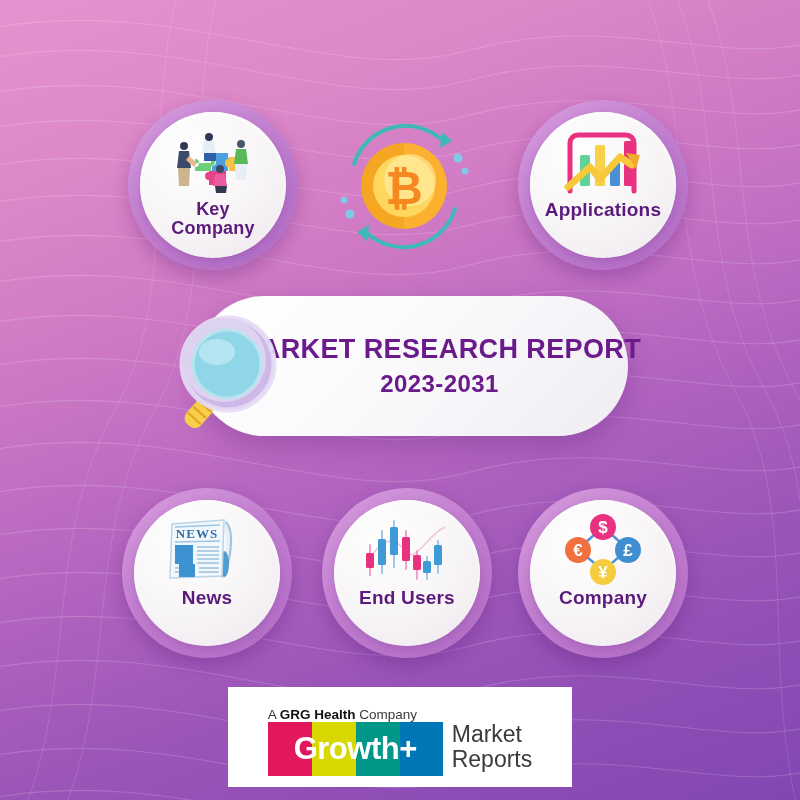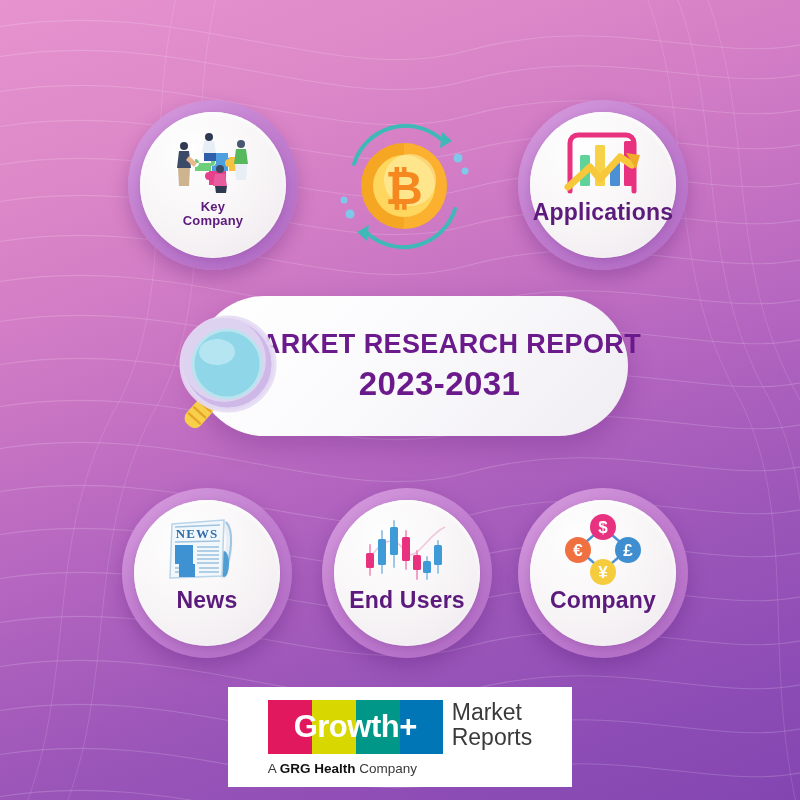--- a/index.html
+++ b/index.html
@@ -27,23 +27,23 @@
   .badge-inner{
     width:146px;height:146px;border-radius:50%;
     background:radial-gradient(circle at 35% 28%,#ffffff 0%,#f7f4f6 55%,#ece6ec 100%);
     box-shadow:inset 0 2px 5px rgba(255,255,255,.9),0 3px 8px rgba(90,30,120,.22);
     display:flex;flex-direction:column;align-items:center;justify-content:flex-start;
     padding-top:16px;box-sizing:border-box;
   }
   .badge-icon{height:66px;display:flex;align-items:center;justify-content:center;}
   .badge-label{
     margin-top:6px;text-align:center;line-height:1.08;
-    font-size:23px;font-weight:bold;color:#5b1a7c;letter-spacing:.2px;
-  }
-  .badge-label.two-line{font-size:13px;}
+    font-size:19px;font-weight:bold;color:#5b1a7c;letter-spacing:.2px;
+  }
+  .badge-label.two-line{font-size:18px;}
 
   
   #badge-key-players{left:128px;top:100px;}
   #badge-applications{left:518px;top:100px;}
   #badge-news{left:122px;top:488px;}
   #badge-end-users{left:322px;top:488px;}
   #badge-region{left:518px;top:488px;}
 
   
   #bitcoin-icon{position:absolute;left:332px;top:114px;width:145px;height:145px;}
@@ -55,21 +55,21 @@
     background:linear-gradient(135deg,#ffffff 0%,#fbfbfd 40%,#f0edf2 100%);
     box-shadow:0 10px 26px rgba(80,20,110,.25);
     display:flex;flex-direction:column;align-items:center;justify-content:center;
     box-sizing:border-box;padding-left:56px;
   }
   #banner-title{
     font-size:27px;font-weight:bold;color:#6b1a8c;letter-spacing:.4px;
     white-space:nowrap;line-height:1.25;
   }
   #banner-years{
-    font-size:33px;font-weight:bold;color:#6b1a8c;letter-spacing:.4px;
+    font-size:24px;font-weight:bold;color:#6b1a8c;letter-spacing:.4px;
     line-height:1.25;margin-top:2px;
   }
   #magnifier{position:absolute;left:172px;top:310px;width:125px;height:140px;}
 
   
   #logo-card{
     position:absolute;left:228px;top:687px;width:344px;height:100px;
     background:#ffffff;display:flex;align-items:center;justify-content:center;
   }
   #logo-wrap{display:flex;flex-direction:column;padding:8px 6px 6px 6px;}
@@ -323,30 +323,30 @@
             <text x="39" y="65" font-size="17">¥</text>
           </g>
         </svg>
       </div>
       <div class="badge-label">Company</div>
     </div>
   </div>
 
   <div id="logo-card">
     <div id="logo-wrap">
+      <div id="logo-tagline"><span>A </span><b>GRG Health</b><span> Company</span></div>
       <div id="logo-row">
         <div id="logo-mark">
           <div class="lbar" style="width:44px;background:#e2185f;"></div>
           <div class="lbar" style="width:44px;background:#d8d800;"></div>
           <div class="lbar" style="width:44px;background:#009688;"></div>
           <div class="lbar" style="width:43px;background:#0076b6;"></div>
           <div id="logo-word">Growth+</div>
         </div>
         <div id="logo-text">
           <div class="logo-line">Market</div>
           <div class="logo-line">Reports</div>
         </div>
       </div>
-      <div id="logo-tagline"><span>A </span><b>GRG Health</b><span> Company</span></div>
     </div>
   </div>
 
 </div>
 
 </body></html>

